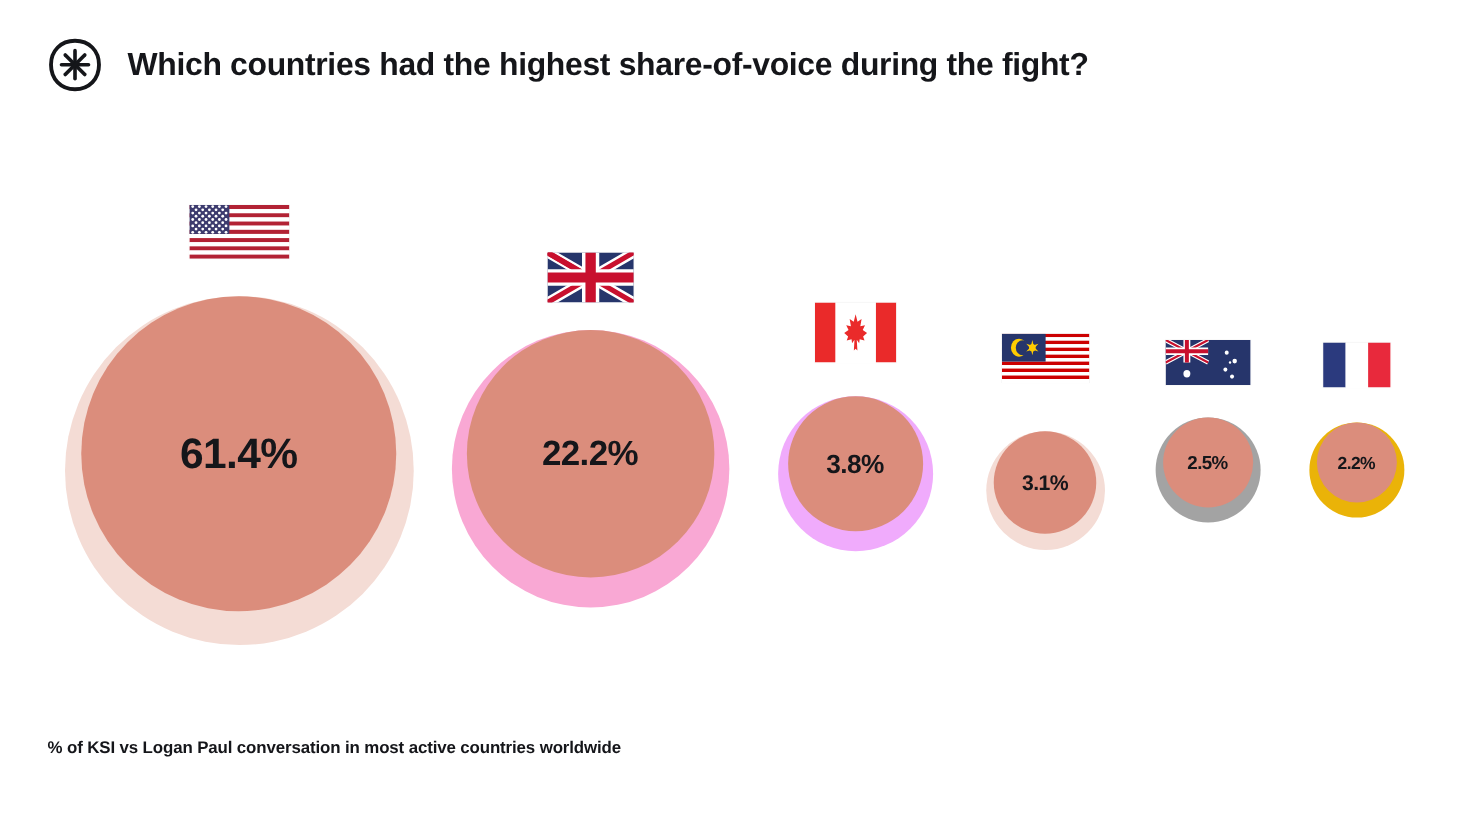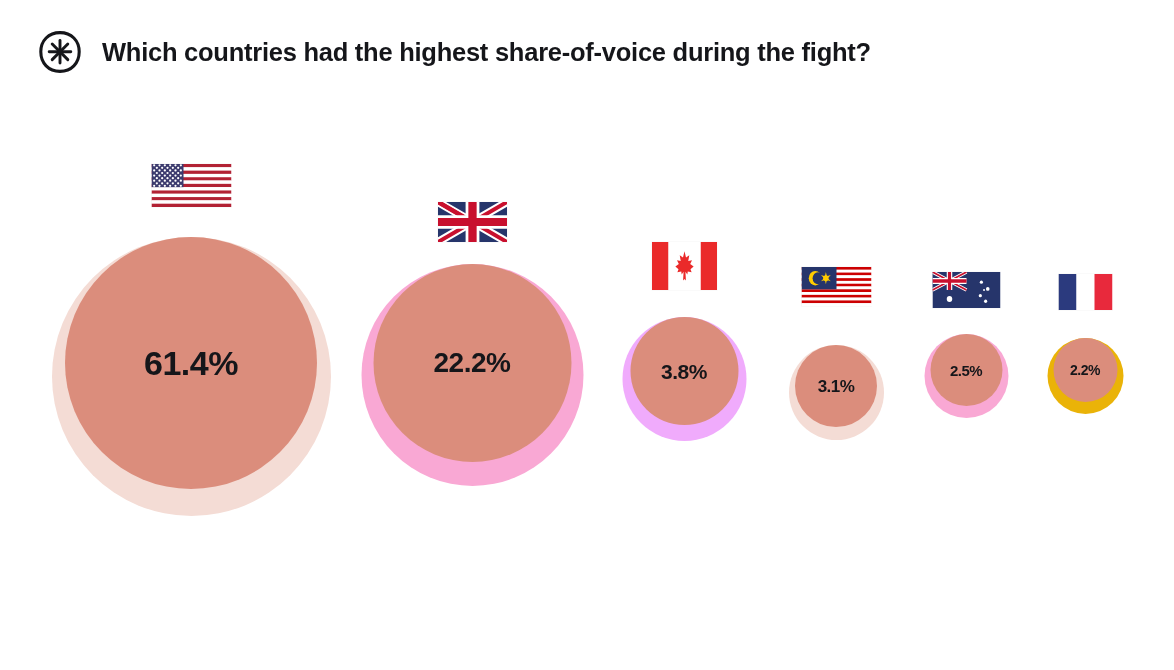--- a/index.html
+++ b/index.html
@@ -271,21 +271,21 @@
       </g>
       <g fill="#FFFFFF">
         <circle cx="16" cy="24" r="2.6"></circle>
         <circle cx="46" cy="9" r="1.5"></circle>
         <circle cx="52" cy="15" r="1.7"></circle>
         <circle cx="45" cy="21" r="1.5"></circle>
         <circle cx="50" cy="26" r="1.5"></circle>
         <circle cx="48.5" cy="16" r="0.9"></circle>
       </g>
     </svg></span>
-      <div class="bubble-outer" style="width: 84px; height: 84px; top: 334px; background: #f9a8d4;">
+      <div class="bubble-outer" style="width: 84px; height: 84px; top: 334px; background: #a3a3a3;">
         <div class="bubble-inner" style="width: 72px; height: 72px; background: rgb(219, 141, 124);">
           <span class="bubble-value" style="font-size: 15px;">2.5%</span>
         </div>
       </div>
     </div>
     <div class="bubble-group" style="left: 1085px; top: 0px; width: 1px; height: 670px;">
       <span class="flag" style="top: 274px; width: 54px; height: 36px;">
     <svg viewBox="0 0 54 36" width="54" height="36" preserveAspectRatio="none">
       <rect x="0" y="0" width="18" height="36" fill="#2B3A7E"></rect>
       <rect x="18" y="0" width="18" height="36" fill="#FFFFFF"></rect>
@@ -293,13 +293,14 @@
     </svg></span>
       <div class="bubble-outer" style="width: 76px; height: 76px; top: 338px; background: #eab308;">
         <div class="bubble-inner" style="width: 64px; height: 64px; background: rgb(219, 141, 124);">
           <span class="bubble-value" style="font-size: 14px;">2.2%</span>
         </div>
       </div>
     </div>
   </div>
 
 <div id="footer">
+  <div id="caption">% of KSI vs Logan Paul conversation in most active countries worldwide</div>
 </div>
 
 </body></html>

